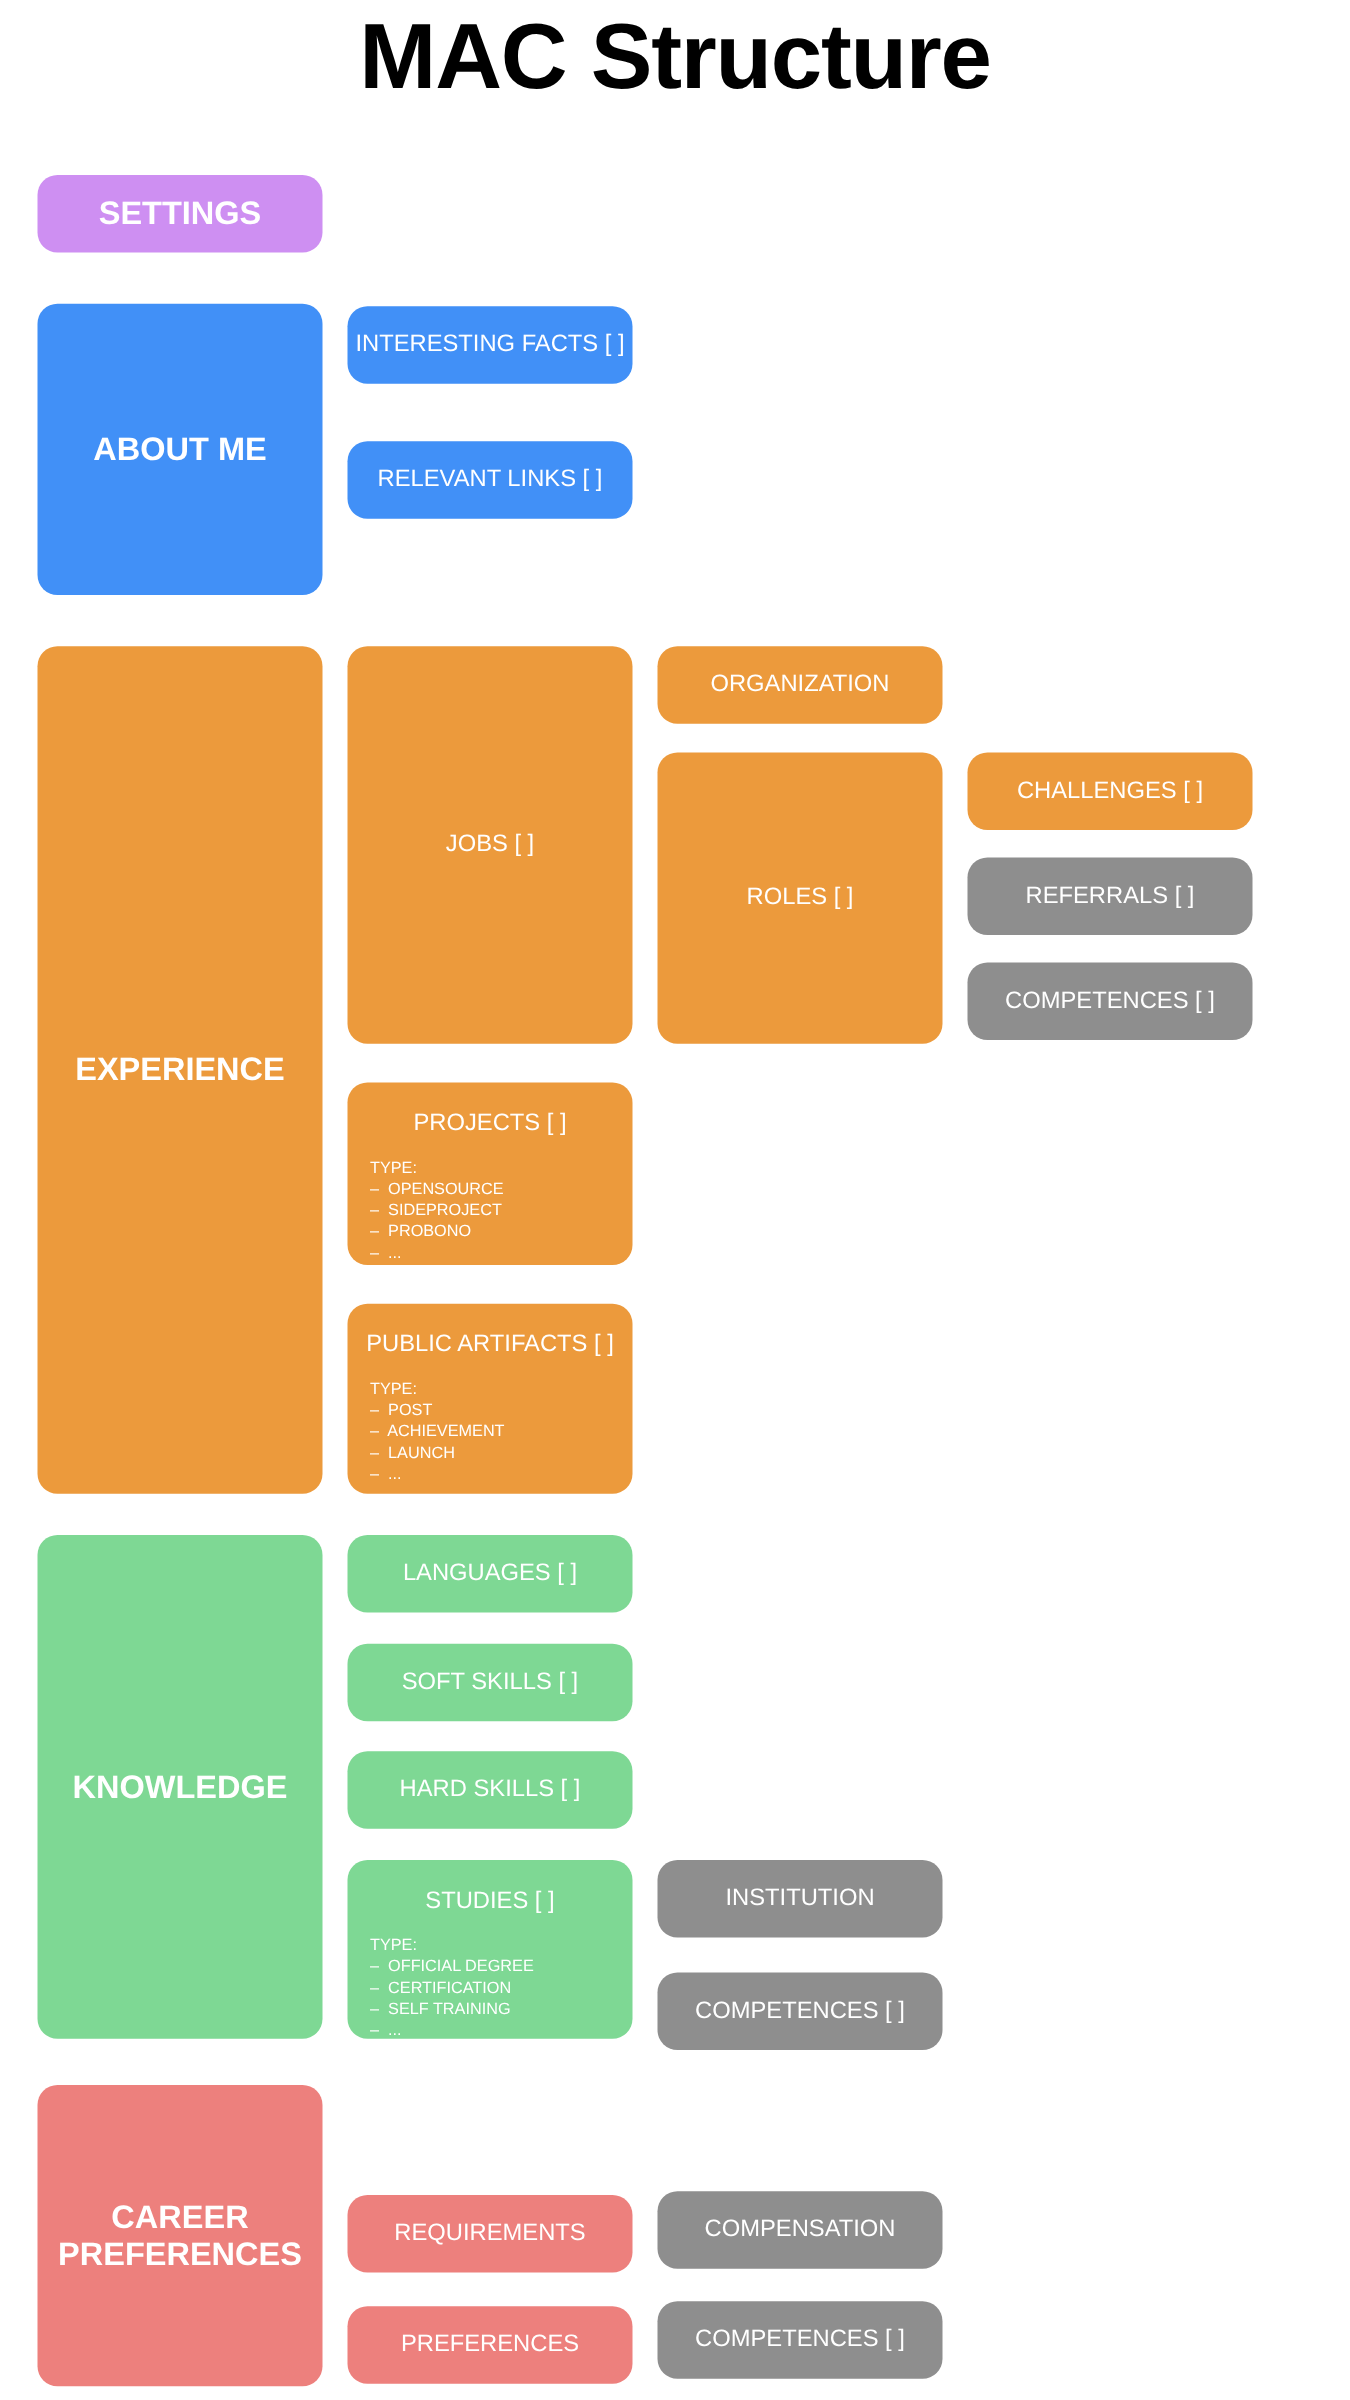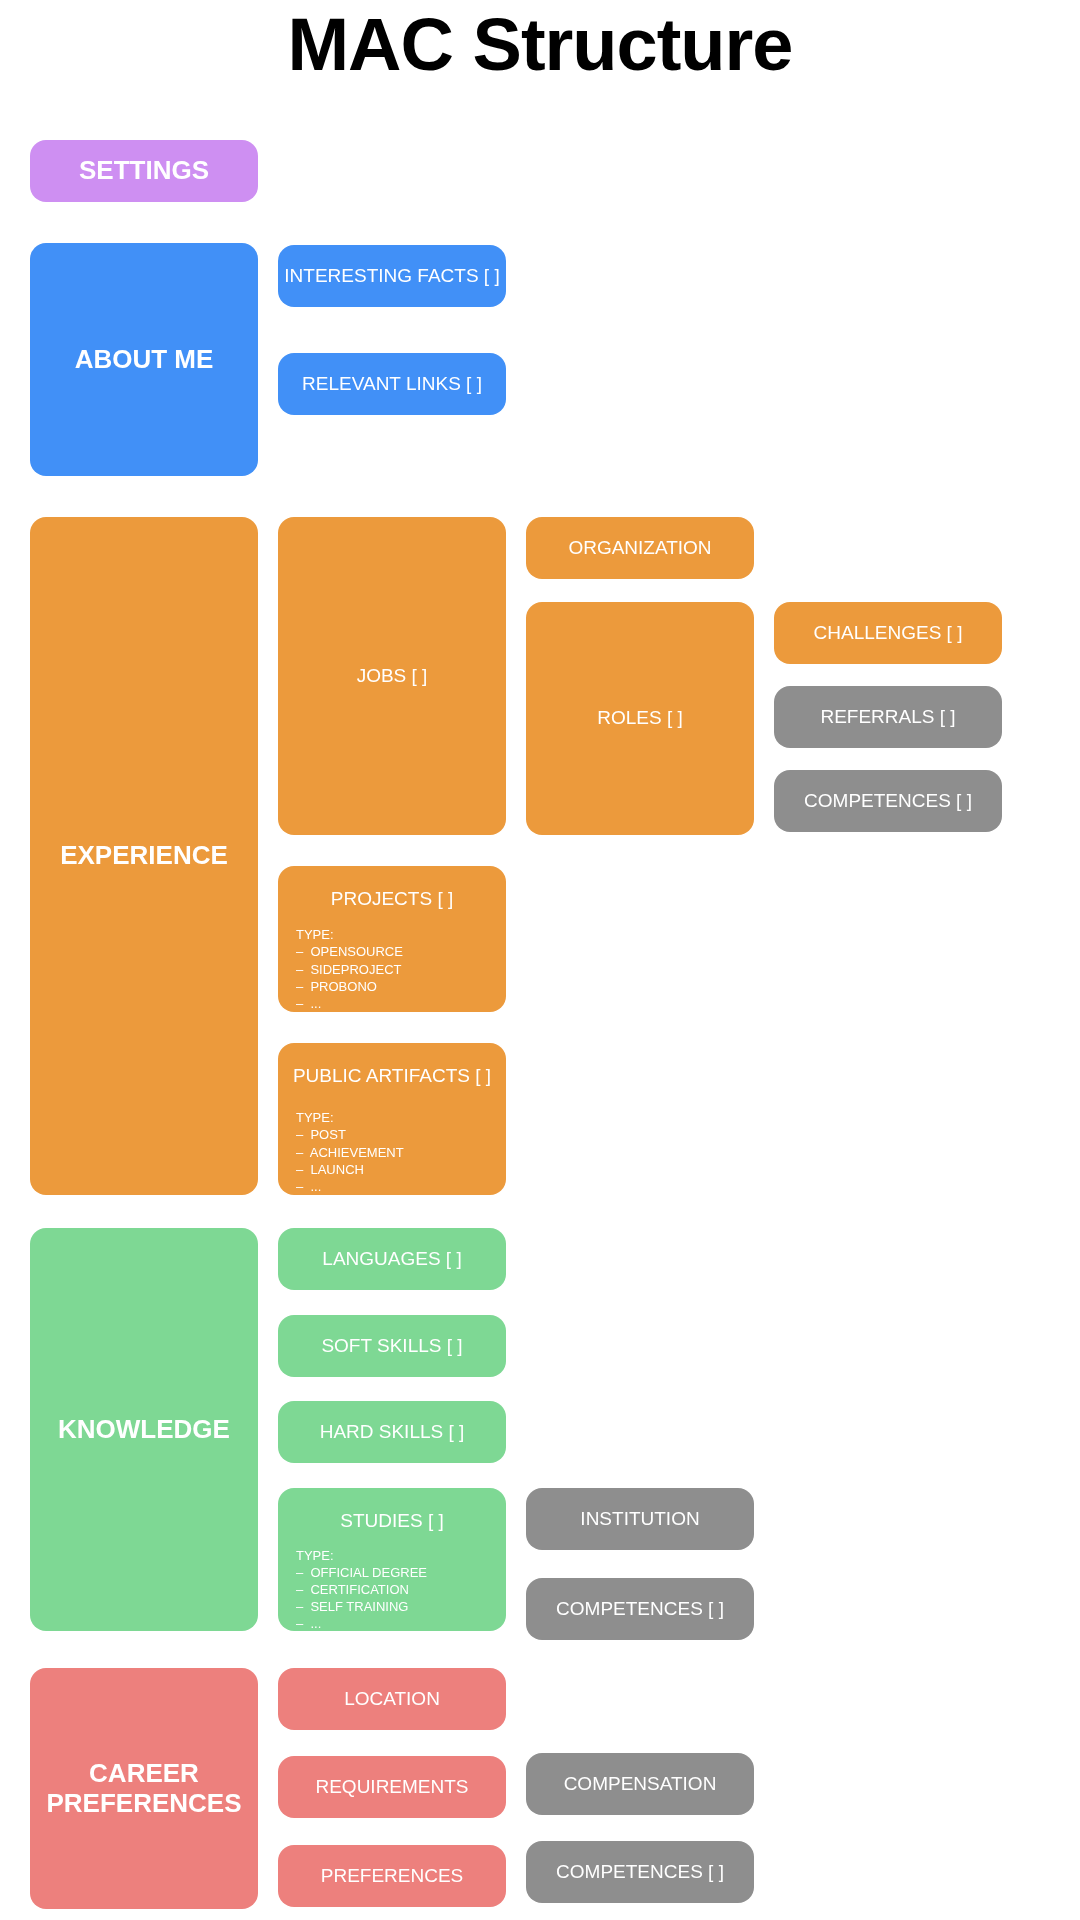--- a/index.html
+++ b/index.html
@@ -59,21 +59,21 @@
     font-weight: bold;
     line-height: 1.15;
   }
   .lvl-sub .node-label {
     font-size: 19px;
     font-weight: normal;
     line-height: 1.2;
   }
   
   .has-list {
-    justify-content: space-between;
+    justify-content: flex-start;
     align-items: stretch;
     padding-top: 22px;
   }
   .has-list .node-label {
     text-align: center;
     font-size: 19px;
   }
   .type-list {
     margin-top: 14px;
     padding-left: 18px;
@@ -192,23 +192,20 @@
     <span class="node-label">INSTITUTION</span>
   </div>
   <div class="node lvl-sub c-gray" style="left:526px; top:1578px; width:228px; height:62px;">
     <span class="node-label">COMPETENCES [ ]</span>
   </div>
 
   <div class="node lvl-root c-red" style="left:30px; top:1668px; width:228px; height:241px;">
     <span class="node-label">CAREER</span>
     <span class="node-label">PREFERENCES</span>
   </div>
-  <div class="node lvl-sub c-red" style="left:278px; top:1668px; width:228px; height:62px;">
-    <span class="node-label">LOCATION</span>
-  </div>
   <div class="node lvl-sub c-red" style="left:278px; top:1756px; width:228px; height:62px;">
     <span class="node-label">REQUIREMENTS</span>
   </div>
   <div class="node lvl-sub c-red" style="left:278px; top:1845px; width:228px; height:62px;">
     <span class="node-label">PREFERENCES</span>
   </div>
   <div class="node lvl-sub c-gray" style="left:526px; top:1753px; width:228px; height:62px;">
     <span class="node-label">COMPENSATION</span>
   </div>
   <div class="node lvl-sub c-gray" style="left:526px; top:1841px; width:228px; height:62px;">

